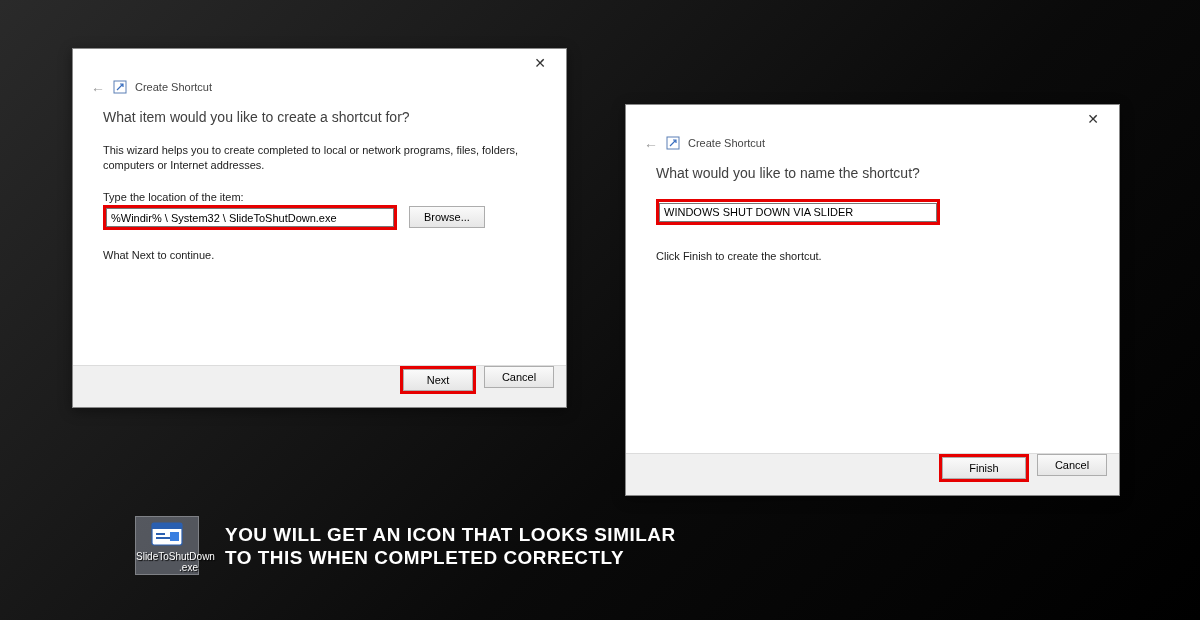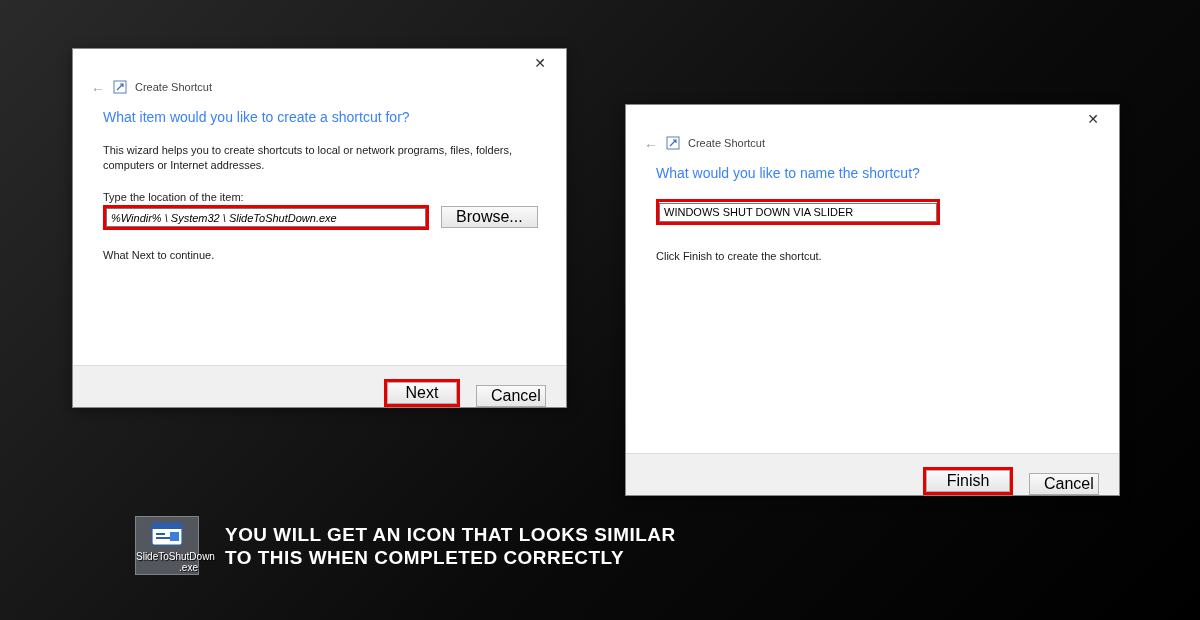--- a/index.html
+++ b/index.html
@@ -56,21 +56,21 @@
     display: inline-block;
     position: relative;
   }
   .crumb-icon svg { width:14px; height:14px; }
 
   .content {
     padding: 14px 30px 8px 30px;
     flex: 1;
   }
   .heading {
-    color: #3b82f6;
+    color: #404040;
     font-size: 14px;
     font-weight: 400;
     margin-bottom: 18px;
   }
   .para {
     font-size: 11px;
     color: #222;
     margin-bottom: 18px;
     line-height: 1.35;
   }
@@ -92,42 +92,42 @@
     display: inline-block;
   }
   .text-input {
     border: 1px solid #777;
     font-size: 11px;
     padding: 2px 4px;
     height: 19px;
     background: #fff;
     font-family: inherit;
   }
-  #loc-input { width: 320px; font-style: italic; }
+  #loc-input { width: 288px; }
   #name-input { width: 278px; }
 
   .btn {
     border: 1px solid #adadad;
     background: linear-gradient(#fafafa,#e6e6e6);
-    font-size: 16px;
+    font-size: 11px;
     height: 22px;
     padding: 0 14px;
     cursor: default;
     font-family: inherit;
   }
 
   .footer {
     background: #f0f0f0;
     border-top: 1px solid #dcdcdc;
     height: 42px;
     display: flex;
-    align-items: flex-end;
+    align-items: flex-start;
     justify-content: flex-end;
-    padding-right: 20px;
-    gap: 16px;
+    padding-right: 12px;
+    gap: 8px;
   }
 
   
   .shortcut {
     position: absolute;
     left: 135px;
     top: 516px;
     width: 64px;
     text-align: right;
     background: rgba(200,210,230,0.35);
@@ -173,21 +173,21 @@
     <span class="crumb-icon">
       <svg viewBox="0 0 14 14">
           <rect x="1" y="1" width="12" height="12" fill="#fff" stroke="#5a7fb5" stroke-width="1"></rect>
           <path d="M4 10 L10 4 M7 4 H10 V7" stroke="#3a6fc0" stroke-width="1.2" fill="none"></path>
         </svg>
     </span>
     <span>Create Shortcut</span>
   </div>
   <div class="content">
     <div class="heading">What item would you like to create a shortcut for?</div>
-    <div class="para">This wizard helps you to create shortcuts to local or network programs, files, folders, computers or Internet addresses.</div>
+    <div class="para">This wizard helps you to create completed to local or network programs, files, folders, computers or Internet addresses.</div>
     <div class="label">Type the location of the item:</div>
     <div class="input-row">
       <span class="hl-box">
         <input id="loc-input" class="text-input" type="text" value="%Windir% \ System32 \ SlideToShutDown.exe" style="">
       </span>
       <button class="btn">Browse...</button>
     </div>
     <div class="para">What Next to continue.</div>
   </div>
   <div class="footer">

